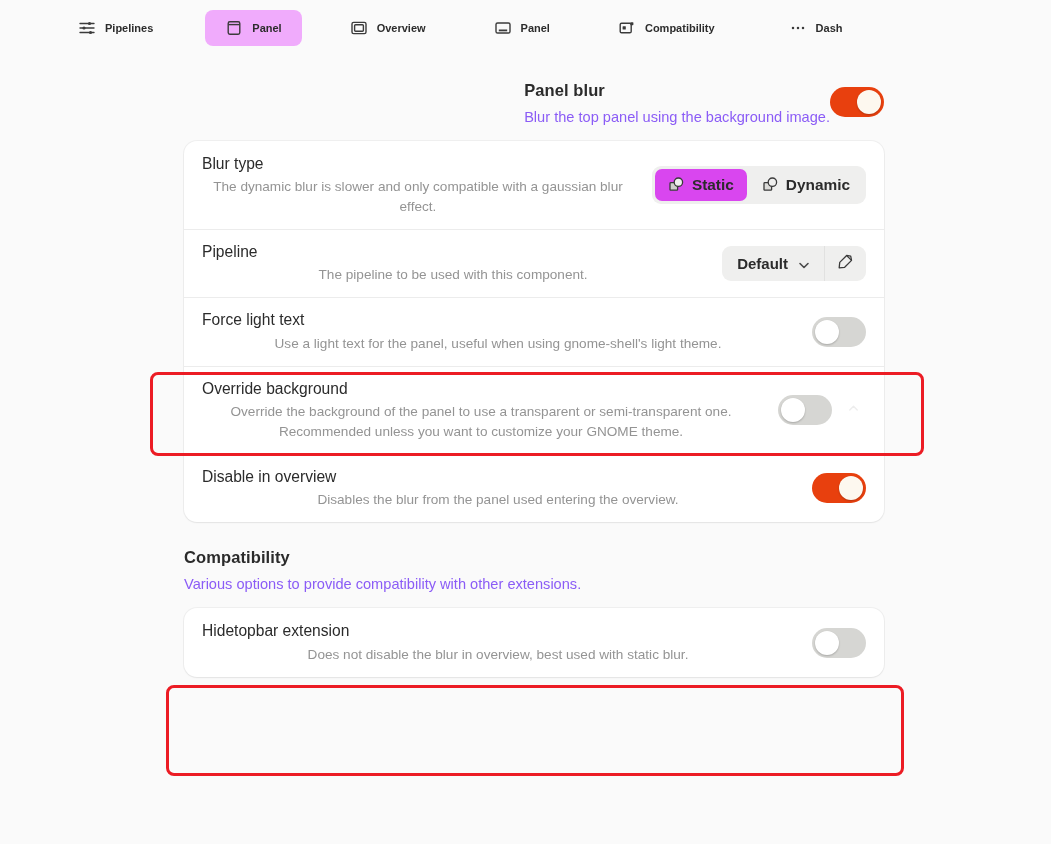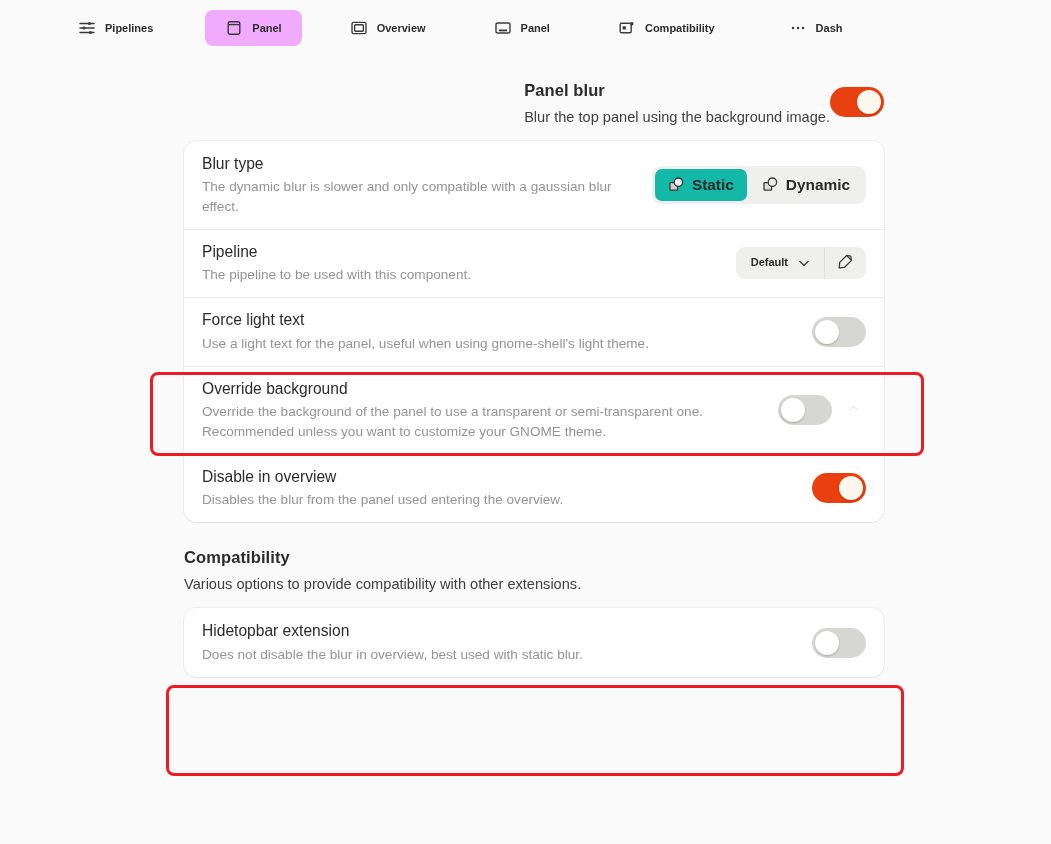--- a/index.html
+++ b/index.html
@@ -61,21 +61,21 @@
     width: 700px;
   }
   .section-title {
     font-size: 16.5px;
     font-weight: bold;
     color: #2b2b2b;
     letter-spacing: 0.1px;
   }
   .section-sub {
     font-size: 14.6px;
-    color: #404040;
+    color: #8b5cf6;
     margin-top: 9px;
   }
   .section-head-row {
     display: flex;
     align-items: flex-start;
     justify-content: flex-end;
   }
   .section-head-row .toggle { margin-top: 6px; }
 
   
@@ -107,20 +107,21 @@
   .row-title {
     font-size: 15.6px;
     color: #2b2b2b;
     line-height: 1.3;
   }
   .row-sub {
     font-size: 13.6px;
     color: #949494;
     line-height: 1.42;
     margin-top: 3px;
+    text-align: center;
   }
   .row-ctl {
     flex: 0 0 auto;
     display: flex;
     align-items: center;
     gap: 8px;
   }
 
   
   .toggle {
@@ -159,37 +160,37 @@
     align-items: center;
     gap: 7px;
     padding: 7px 13px;
     border-radius: 7px;
     font-size: 15.4px;
     font-weight: bold;
     color: #2b2b2b;
     cursor: pointer;
     white-space: nowrap;
   }
-  .seg.active { background: #14b8a6; }
+  .seg.active { background: #d946ef; }
   .seg .ico { width: 17px; height: 17px; display: inline-flex; color: #3a3a3a; }
 
   
   .combo-wrap {
     display: flex;
     align-items: stretch;
     background: #efefee;
     border-radius: 9px;
     overflow: hidden;
   }
   .combo {
     display: flex;
-    align-items: flex-start;
+    align-items: flex-end;
     gap: 9px;
     padding: 9px 13px 9px 15px;
-    font-size: 11px;
+    font-size: 15px;
     font-weight: bold;
     color: #2b2b2b;
     cursor: pointer;
     white-space: nowrap;
   }
   .combo .chev { color: #4a4a4a; display: inline-flex; }
   .edit-btn {
     width: 42px;
     display: flex;
     align-items: center;

